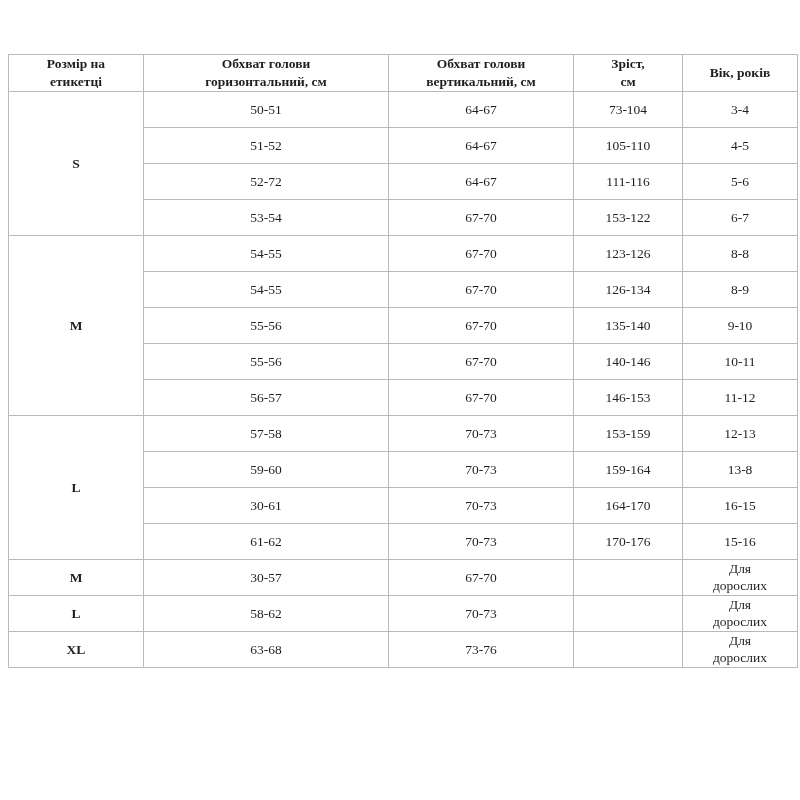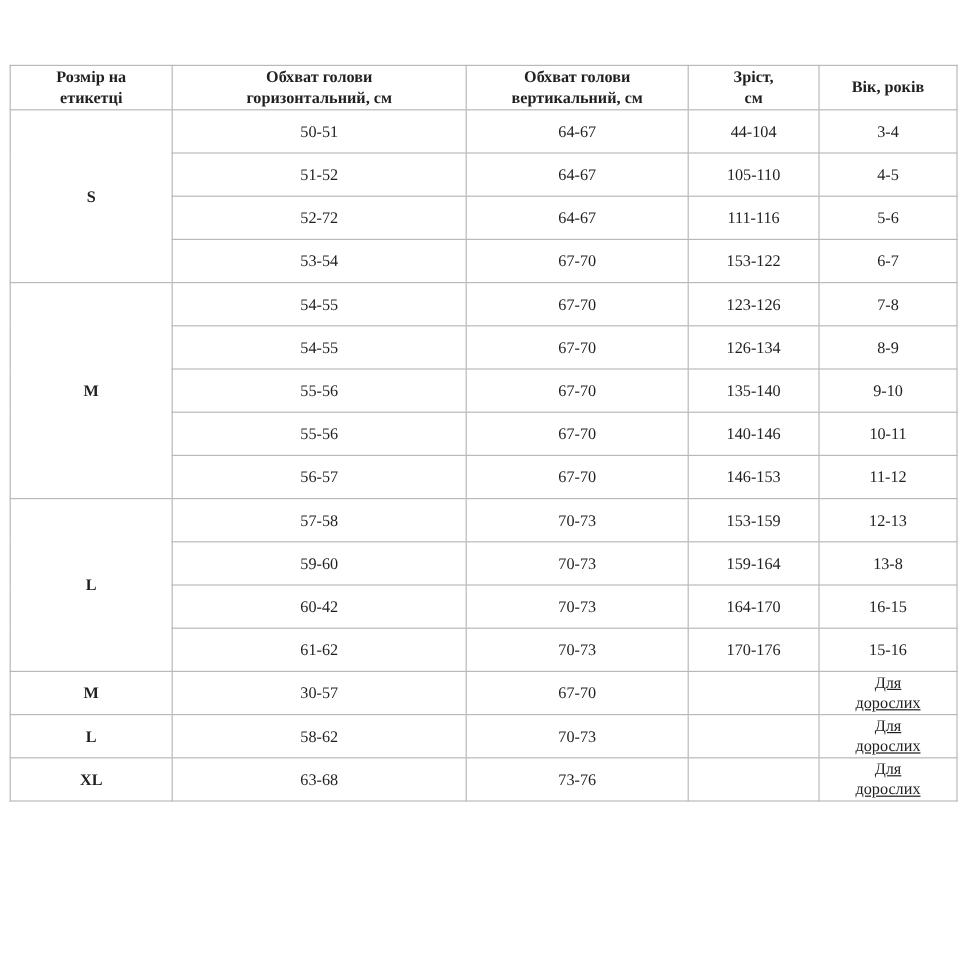--- a/index.html
+++ b/index.html
@@ -69,21 +69,20 @@
     font-size: 14px;
   }
   td.data-cell {
     height: 35px;
     line-height: 1.25;
     font-size: 13.5px;
   }
   td.age-cell .multiline {
     display: block;
     line-height: 1.25;
-    text-decoration: underline;
   }
   .hdr-line {
     display: block;
   }
 </style>
 </head>
 <body>
 
 <div class="page">
   <div class="table-wrap">
@@ -109,21 +108,21 @@
           <th class="col-age">
             <span class="hdr-line">Вік, років</span>
           </th>
         </tr>
       </thead>
       <tbody id="table-body">
           <tr>
             <td class="size-cell data-cell" rowspan="4">S</td>
             <td class="data-cell">50-51</td>
             <td class="data-cell">64-67</td>
-            <td class="data-cell">44-104</td>
+            <td class="data-cell">73-104</td>
             <td class="data-cell age-cell">3-4</td>
           </tr>
           <tr>
             <td class="data-cell">51-52</td>
             <td class="data-cell">64-67</td>
             <td class="data-cell">105-110</td>
             <td class="data-cell age-cell">4-5</td>
           </tr>
           <tr>
             <td class="data-cell">52-72</td>
@@ -135,21 +134,21 @@
             <td class="data-cell">53-54</td>
             <td class="data-cell">67-70</td>
             <td class="data-cell">153-122</td>
             <td class="data-cell age-cell">6-7</td>
           </tr>
           <tr>
             <td class="size-cell data-cell" rowspan="5">M</td>
             <td class="data-cell">54-55</td>
             <td class="data-cell">67-70</td>
             <td class="data-cell">123-126</td>
-            <td class="data-cell age-cell">7-8</td>
+            <td class="data-cell age-cell">8-8</td>
           </tr>
           <tr>
             <td class="data-cell">54-55</td>
             <td class="data-cell">67-70</td>
             <td class="data-cell">126-134</td>
             <td class="data-cell age-cell">8-9</td>
           </tr>
           <tr>
             <td class="data-cell">55-56</td>
             <td class="data-cell">67-70</td>
@@ -175,21 +174,21 @@
             <td class="data-cell">153-159</td>
             <td class="data-cell age-cell">12-13</td>
           </tr>
           <tr>
             <td class="data-cell">59-60</td>
             <td class="data-cell">70-73</td>
             <td class="data-cell">159-164</td>
             <td class="data-cell age-cell">13-8</td>
           </tr>
           <tr>
-            <td class="data-cell">60-42</td>
+            <td class="data-cell">30-61</td>
             <td class="data-cell">70-73</td>
             <td class="data-cell">164-170</td>
             <td class="data-cell age-cell">16-15</td>
           </tr>
           <tr>
             <td class="data-cell">61-62</td>
             <td class="data-cell">70-73</td>
             <td class="data-cell">170-176</td>
             <td class="data-cell age-cell">15-16</td>
           </tr>

